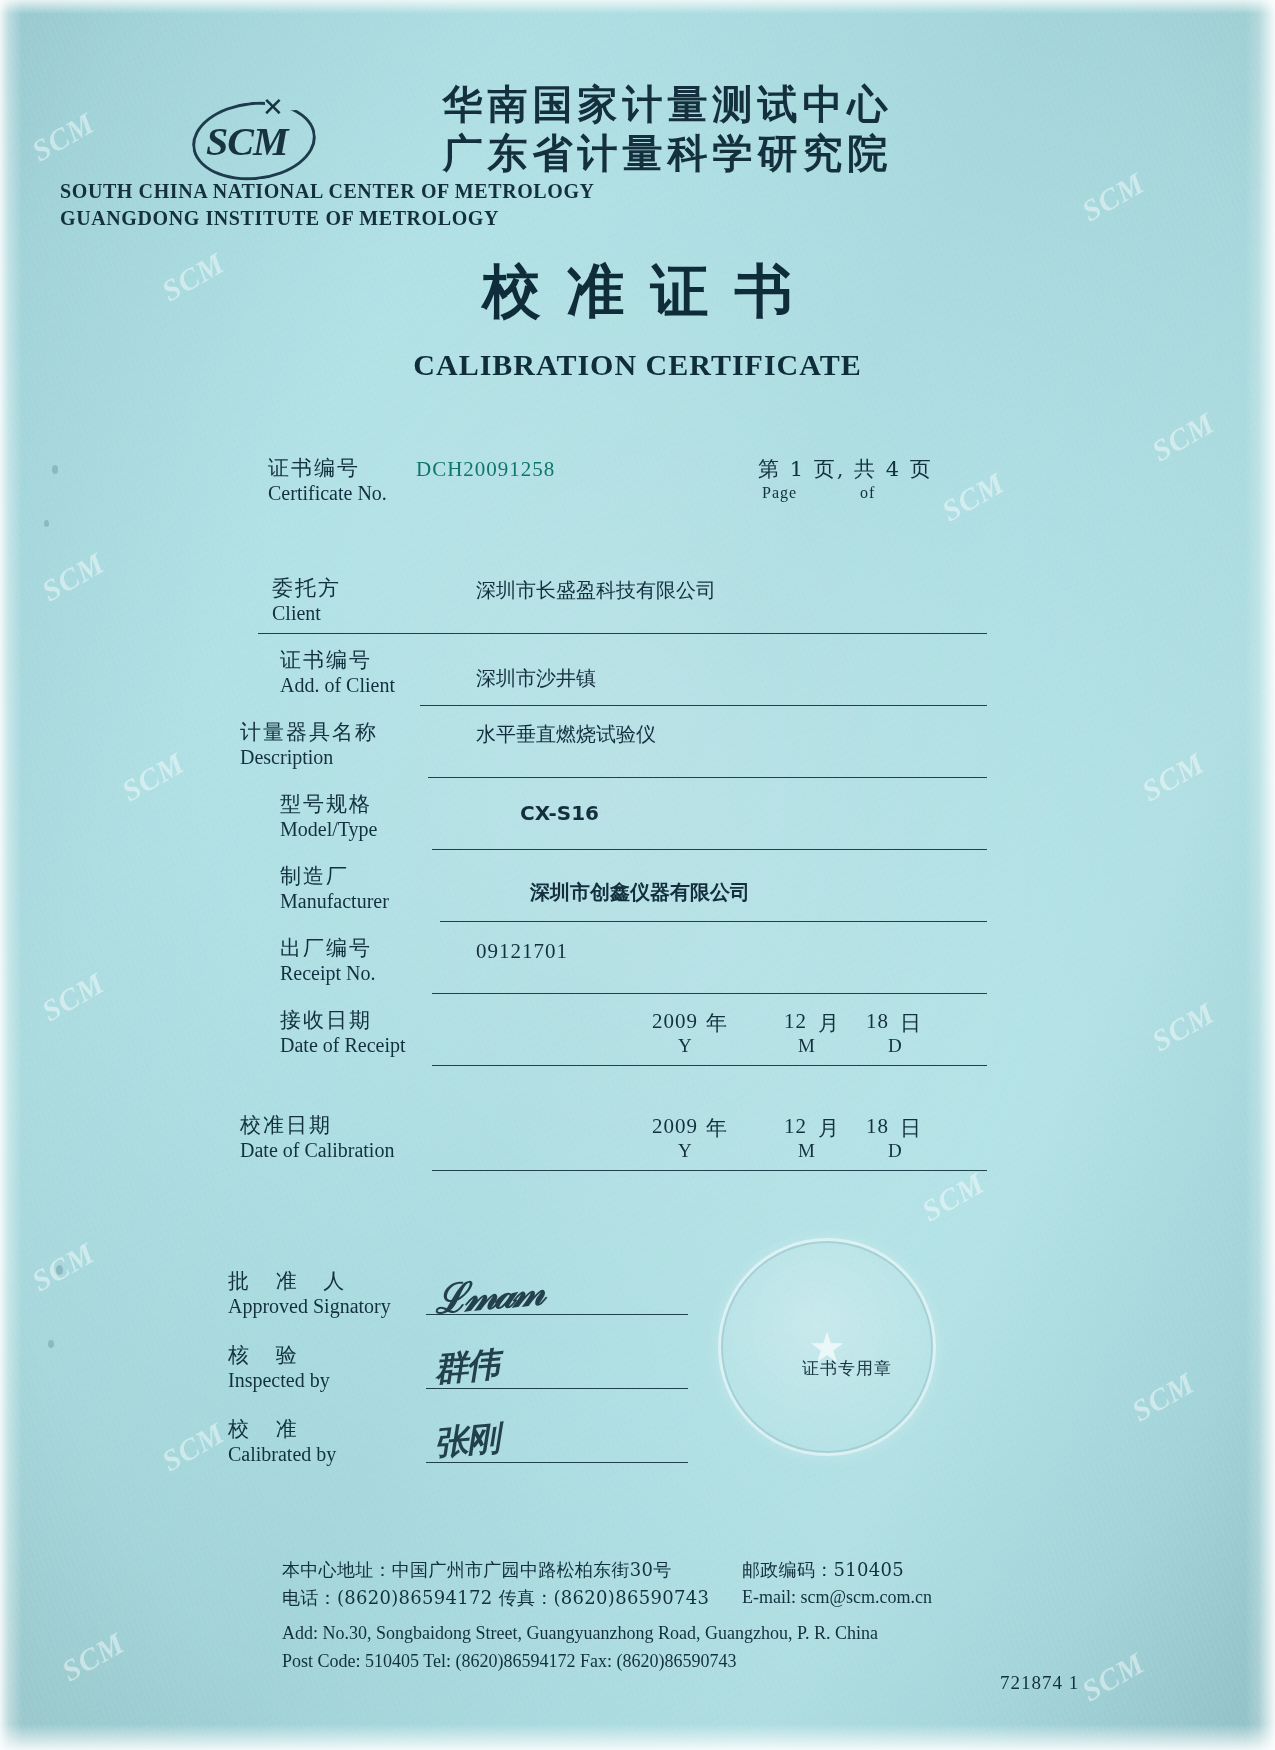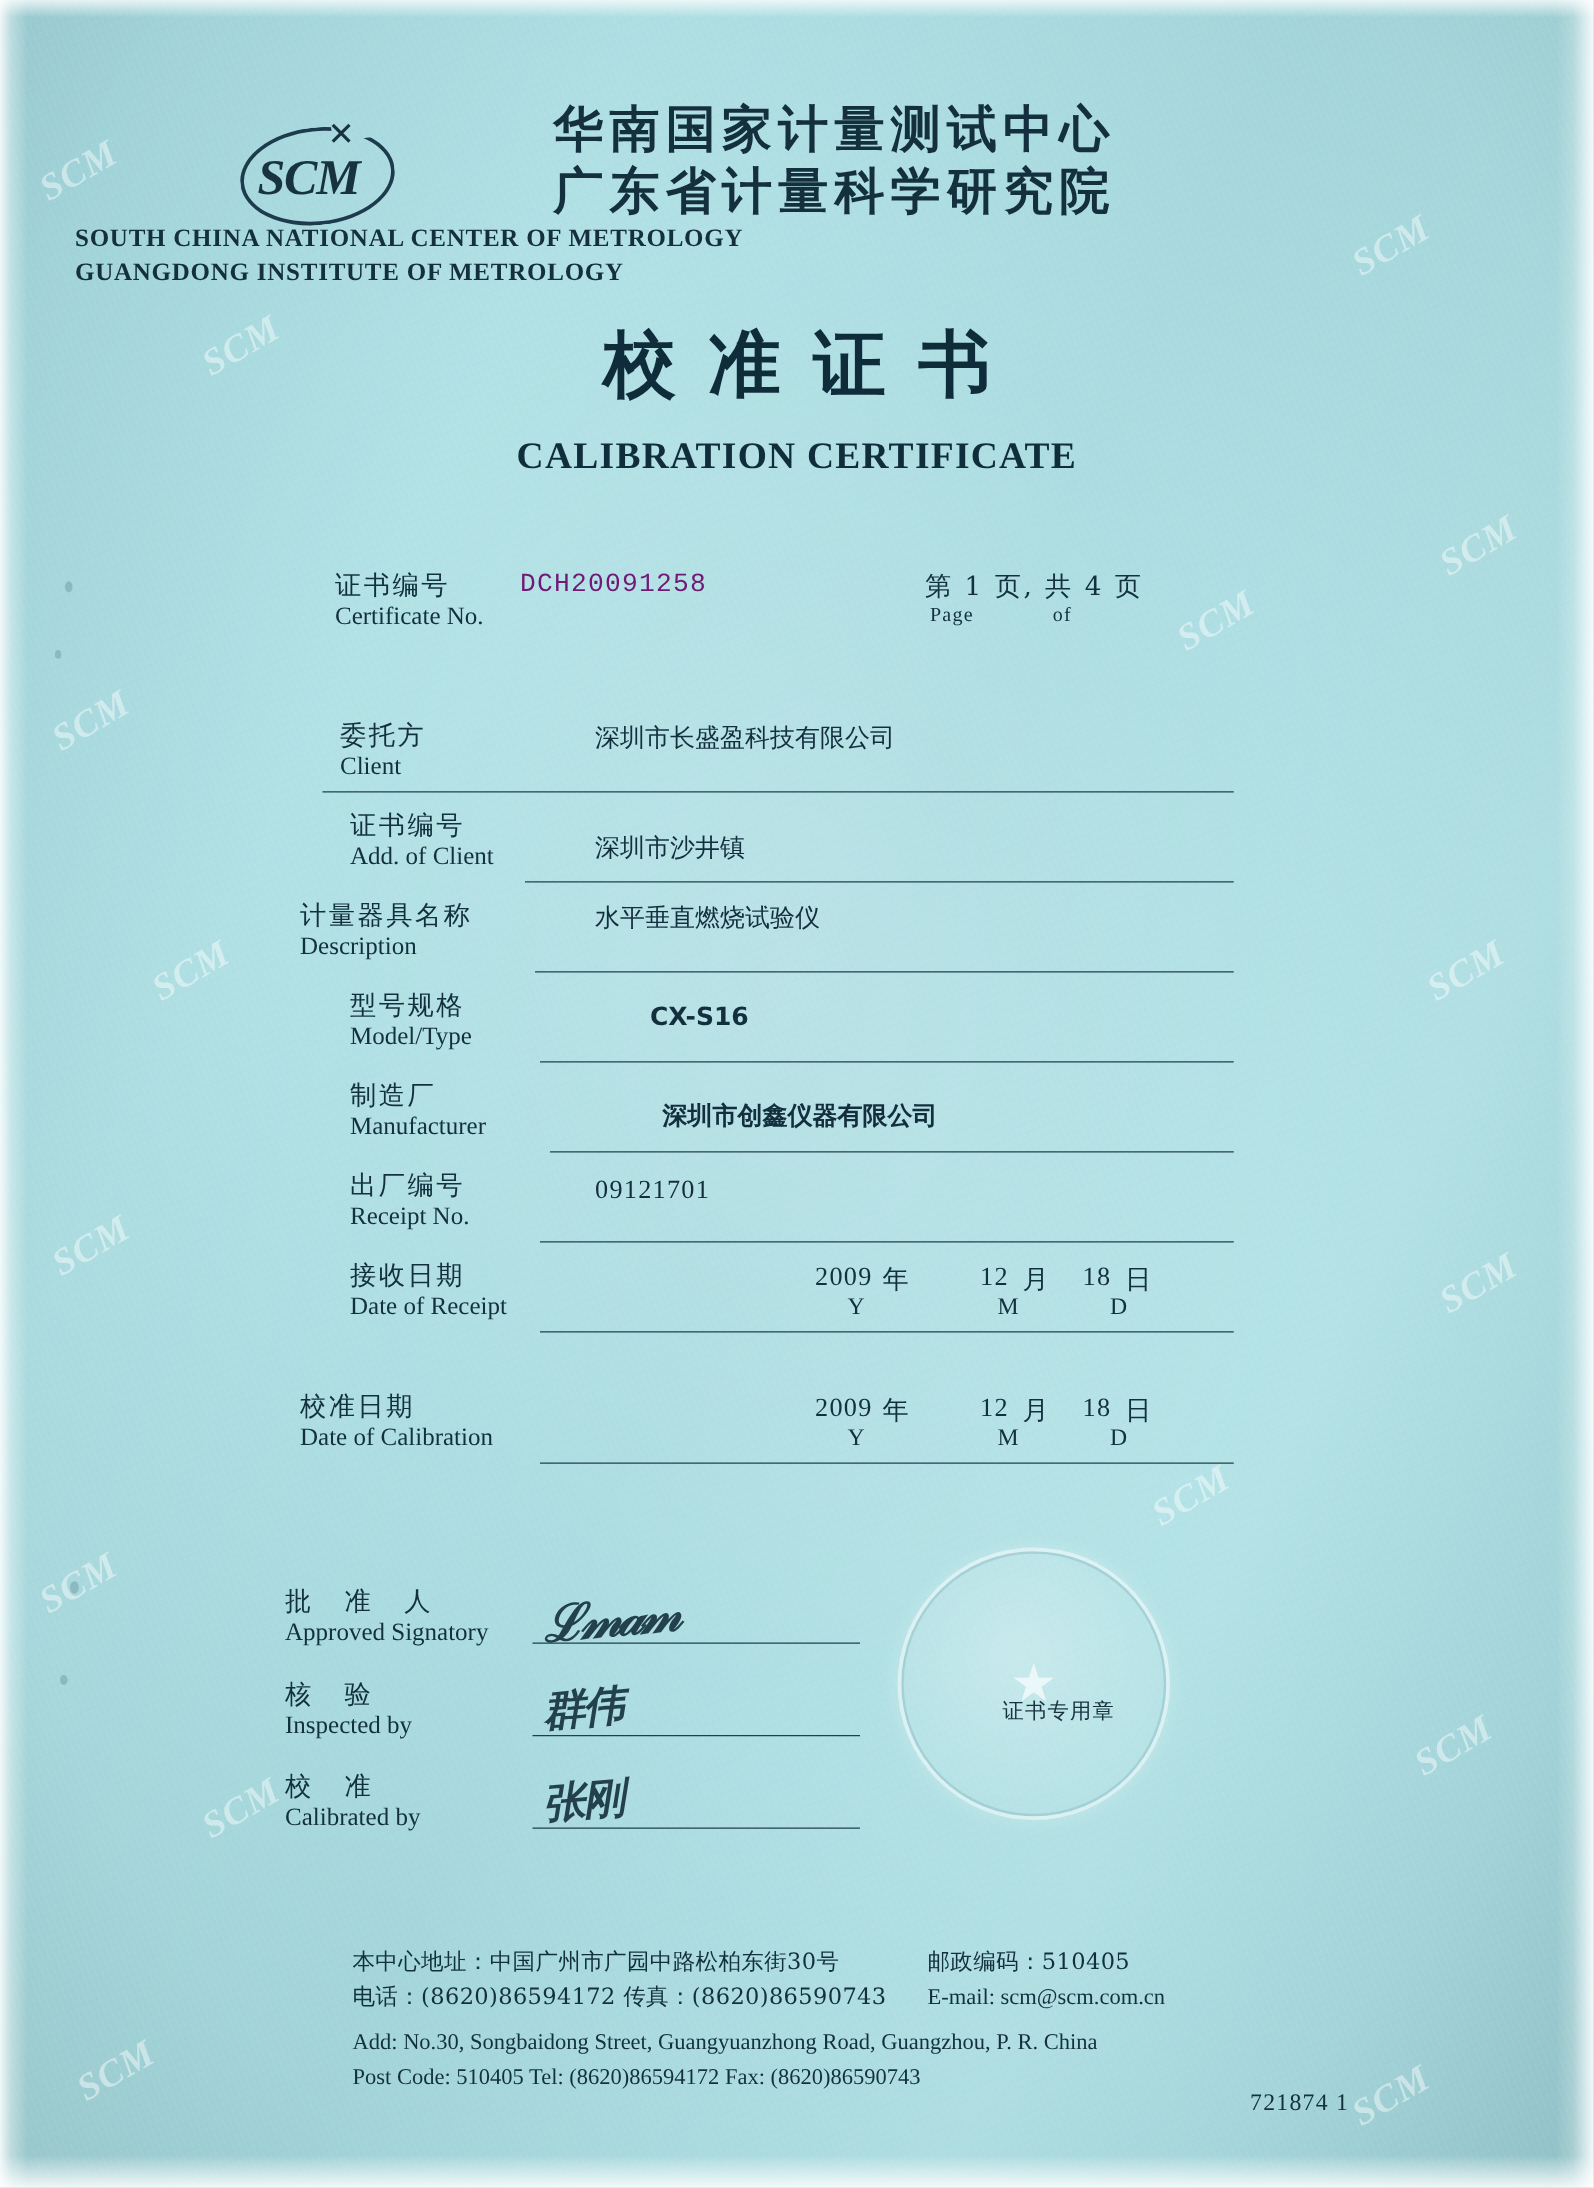--- a/index.html
+++ b/index.html
@@ -170,26 +170,26 @@
   .lbl-en {
     font-family: "Liberation Serif", serif;
     font-size: 20px;
     color: #12303e;
     line-height: 1.25;
   }
   .certno-left { position:absolute; left:0; top:0; }
   .certno-value {
     position: absolute;
     left: 148px; top: 2px;
-    font-family: Liberation Mono, monospace;
+    font-family: Liberation Serif, serif;
     font-size: 21px;
     letter-spacing: 1px;
-    color: #701a75;
-  }
-  .page-row { position:absolute; left: 472px; top: 0; }
+    color: #0f766e;
+  }
+  .page-row { position:absolute; left: 490px; top: 0; }
   .page-row .row1 {
     font-family: "DejaVu Serif", serif;
     font-size: 21px;
     color: #12303e;
     letter-spacing: 2px;
   }
   .page-row .row2 {
     font-family: "Liberation Serif", serif;
     font-size: 16px;
     color: #12303e;

